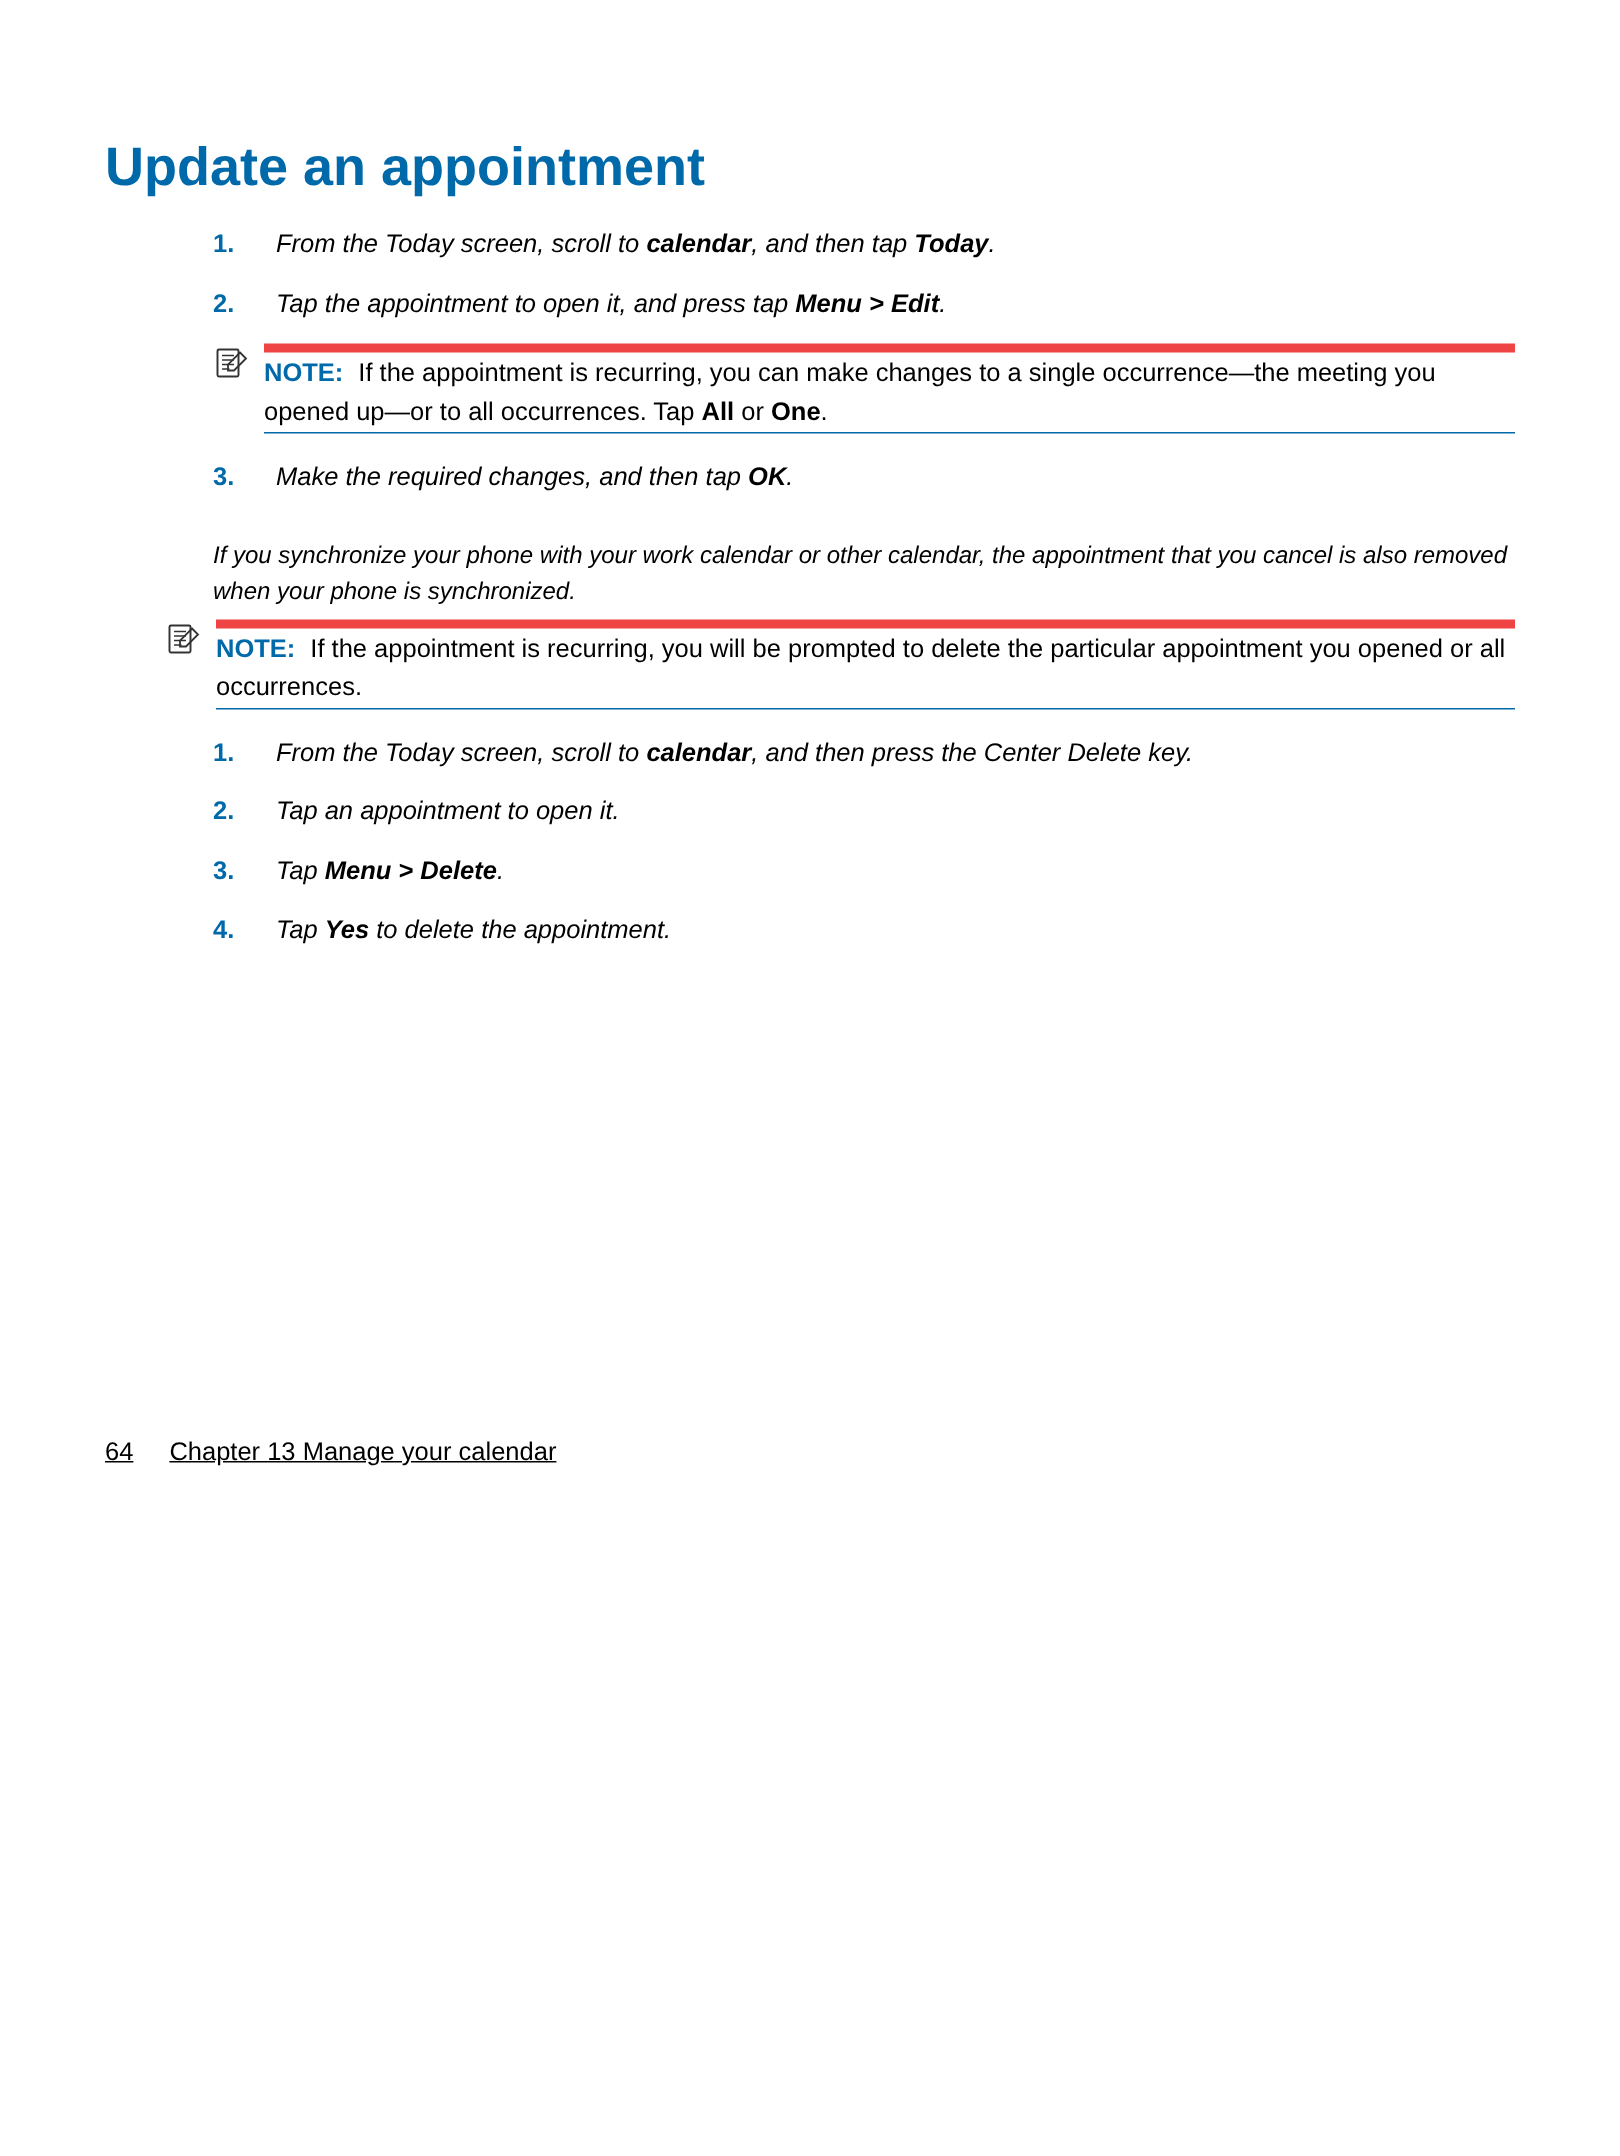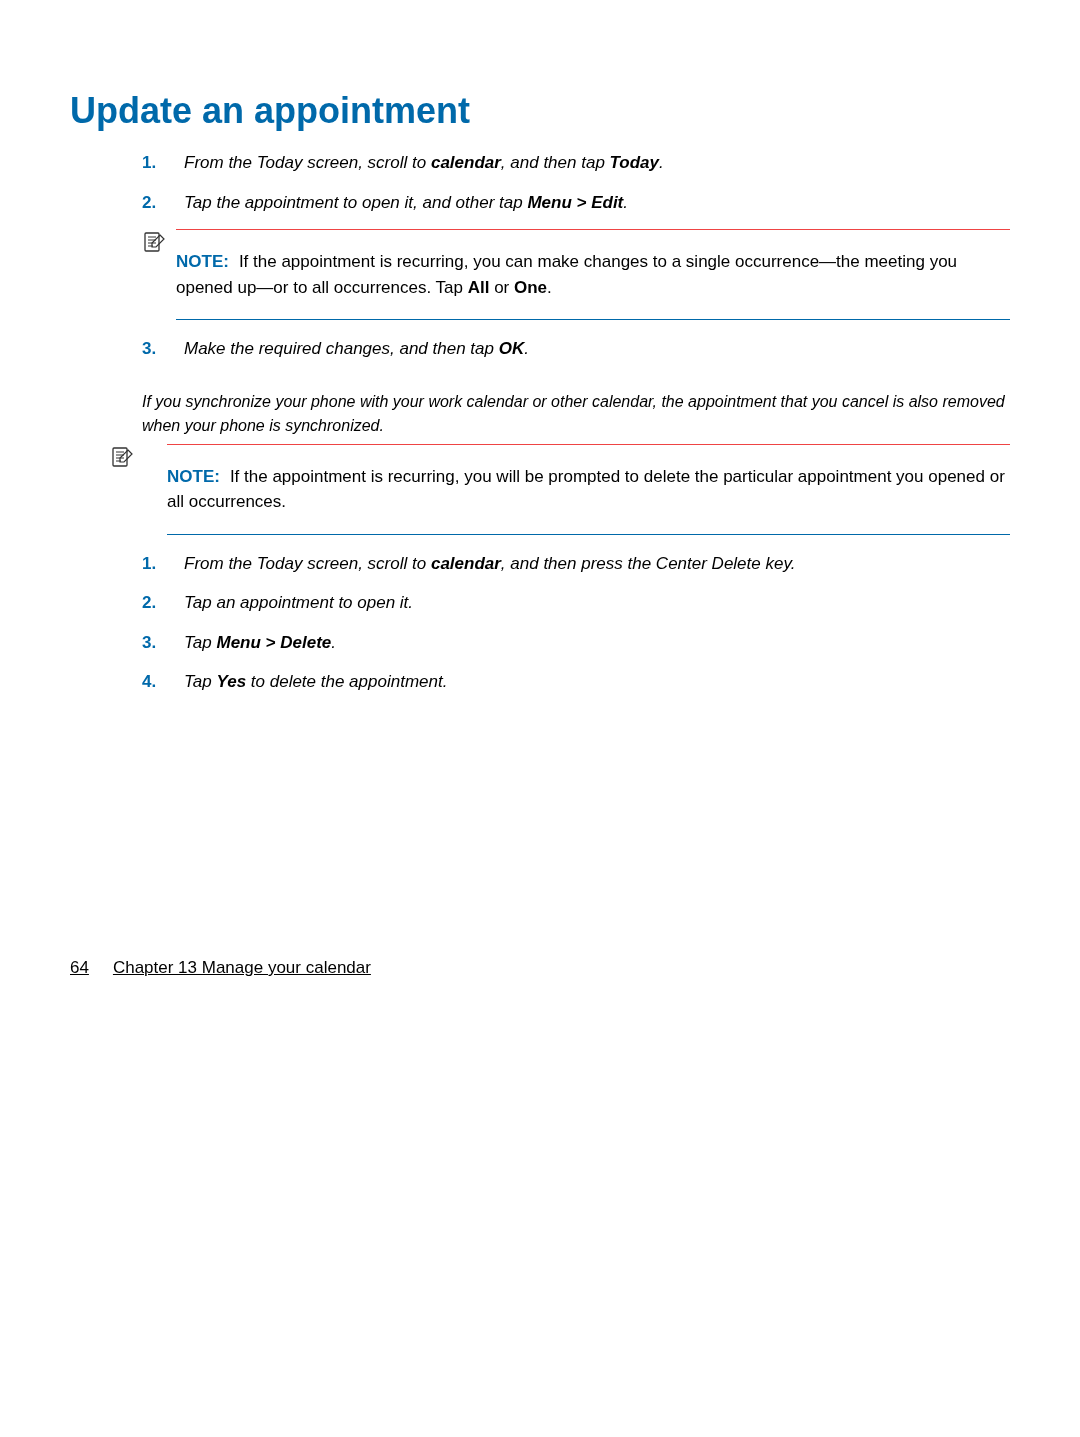--- a/index.html
+++ b/index.html
@@ -50,34 +50,33 @@
   }
   .note-box {
     margin: 6px 0 16px 72px;
     display: flex;
     align-items: flex-start;
     line-height: 1.5;
     font-size: 17px;
   }
   .note-box.wide {
     margin-left: 40px;
-    gap: 23px;
   }
   .note-icon {
     width: 24px;
     height: 22px;
     flex: 0 0 24px;
     margin-right: 10px;
     margin-top: 2px;
   }
   .note-content {
     flex: 1;
-    border-top: 1px solid #ef4444;
+    border-top: 6px solid #ef4444;
     border-bottom: 1px solid #0069aa;
-    padding: 19px 0;
+    padding: 1px 0;
   }
   .note-label {
     color: #0069aa;
     font-weight: bold;
     margin-right: 10px;
   }
   .intro {
     padding-left: 72px;
     font-size: 16px;
     line-height: 1.5;
@@ -110,21 +109,21 @@
     <ul class="ol">
       <li>
         <span class="num">1.</span>
         <span class="txt">
           <span>From the Today screen, scroll to </span><span class="bold">calendar</span><span>, and then tap </span><span class="bold">Today</span><span>.</span>
         </span>
       </li>
       <li>
         <span class="num">2.</span>
         <span class="txt">
-          <span>Tap the appointment to open it, and other tap </span><span class="bold">Menu &gt; Edit</span><span>.</span>
+          <span>Tap the appointment to open it, and press tap </span><span class="bold">Menu &gt; Edit</span><span>.</span>
         </span>
       </li>
     </ul>
 
     <div class="note-box">
       <span class="note-icon">
         <svg viewBox="0 0 24 22" width="24" height="22">
           <rect x="3" y="2" width="14" height="18" rx="1" fill="none" stroke="#333" stroke-width="1.3"></rect>
           <line x1="6" y1="6" x2="14" y2="6" stroke="#333" stroke-width="1"></line>
           <line x1="6" y1="9" x2="14" y2="9" stroke="#333" stroke-width="1"></line>

